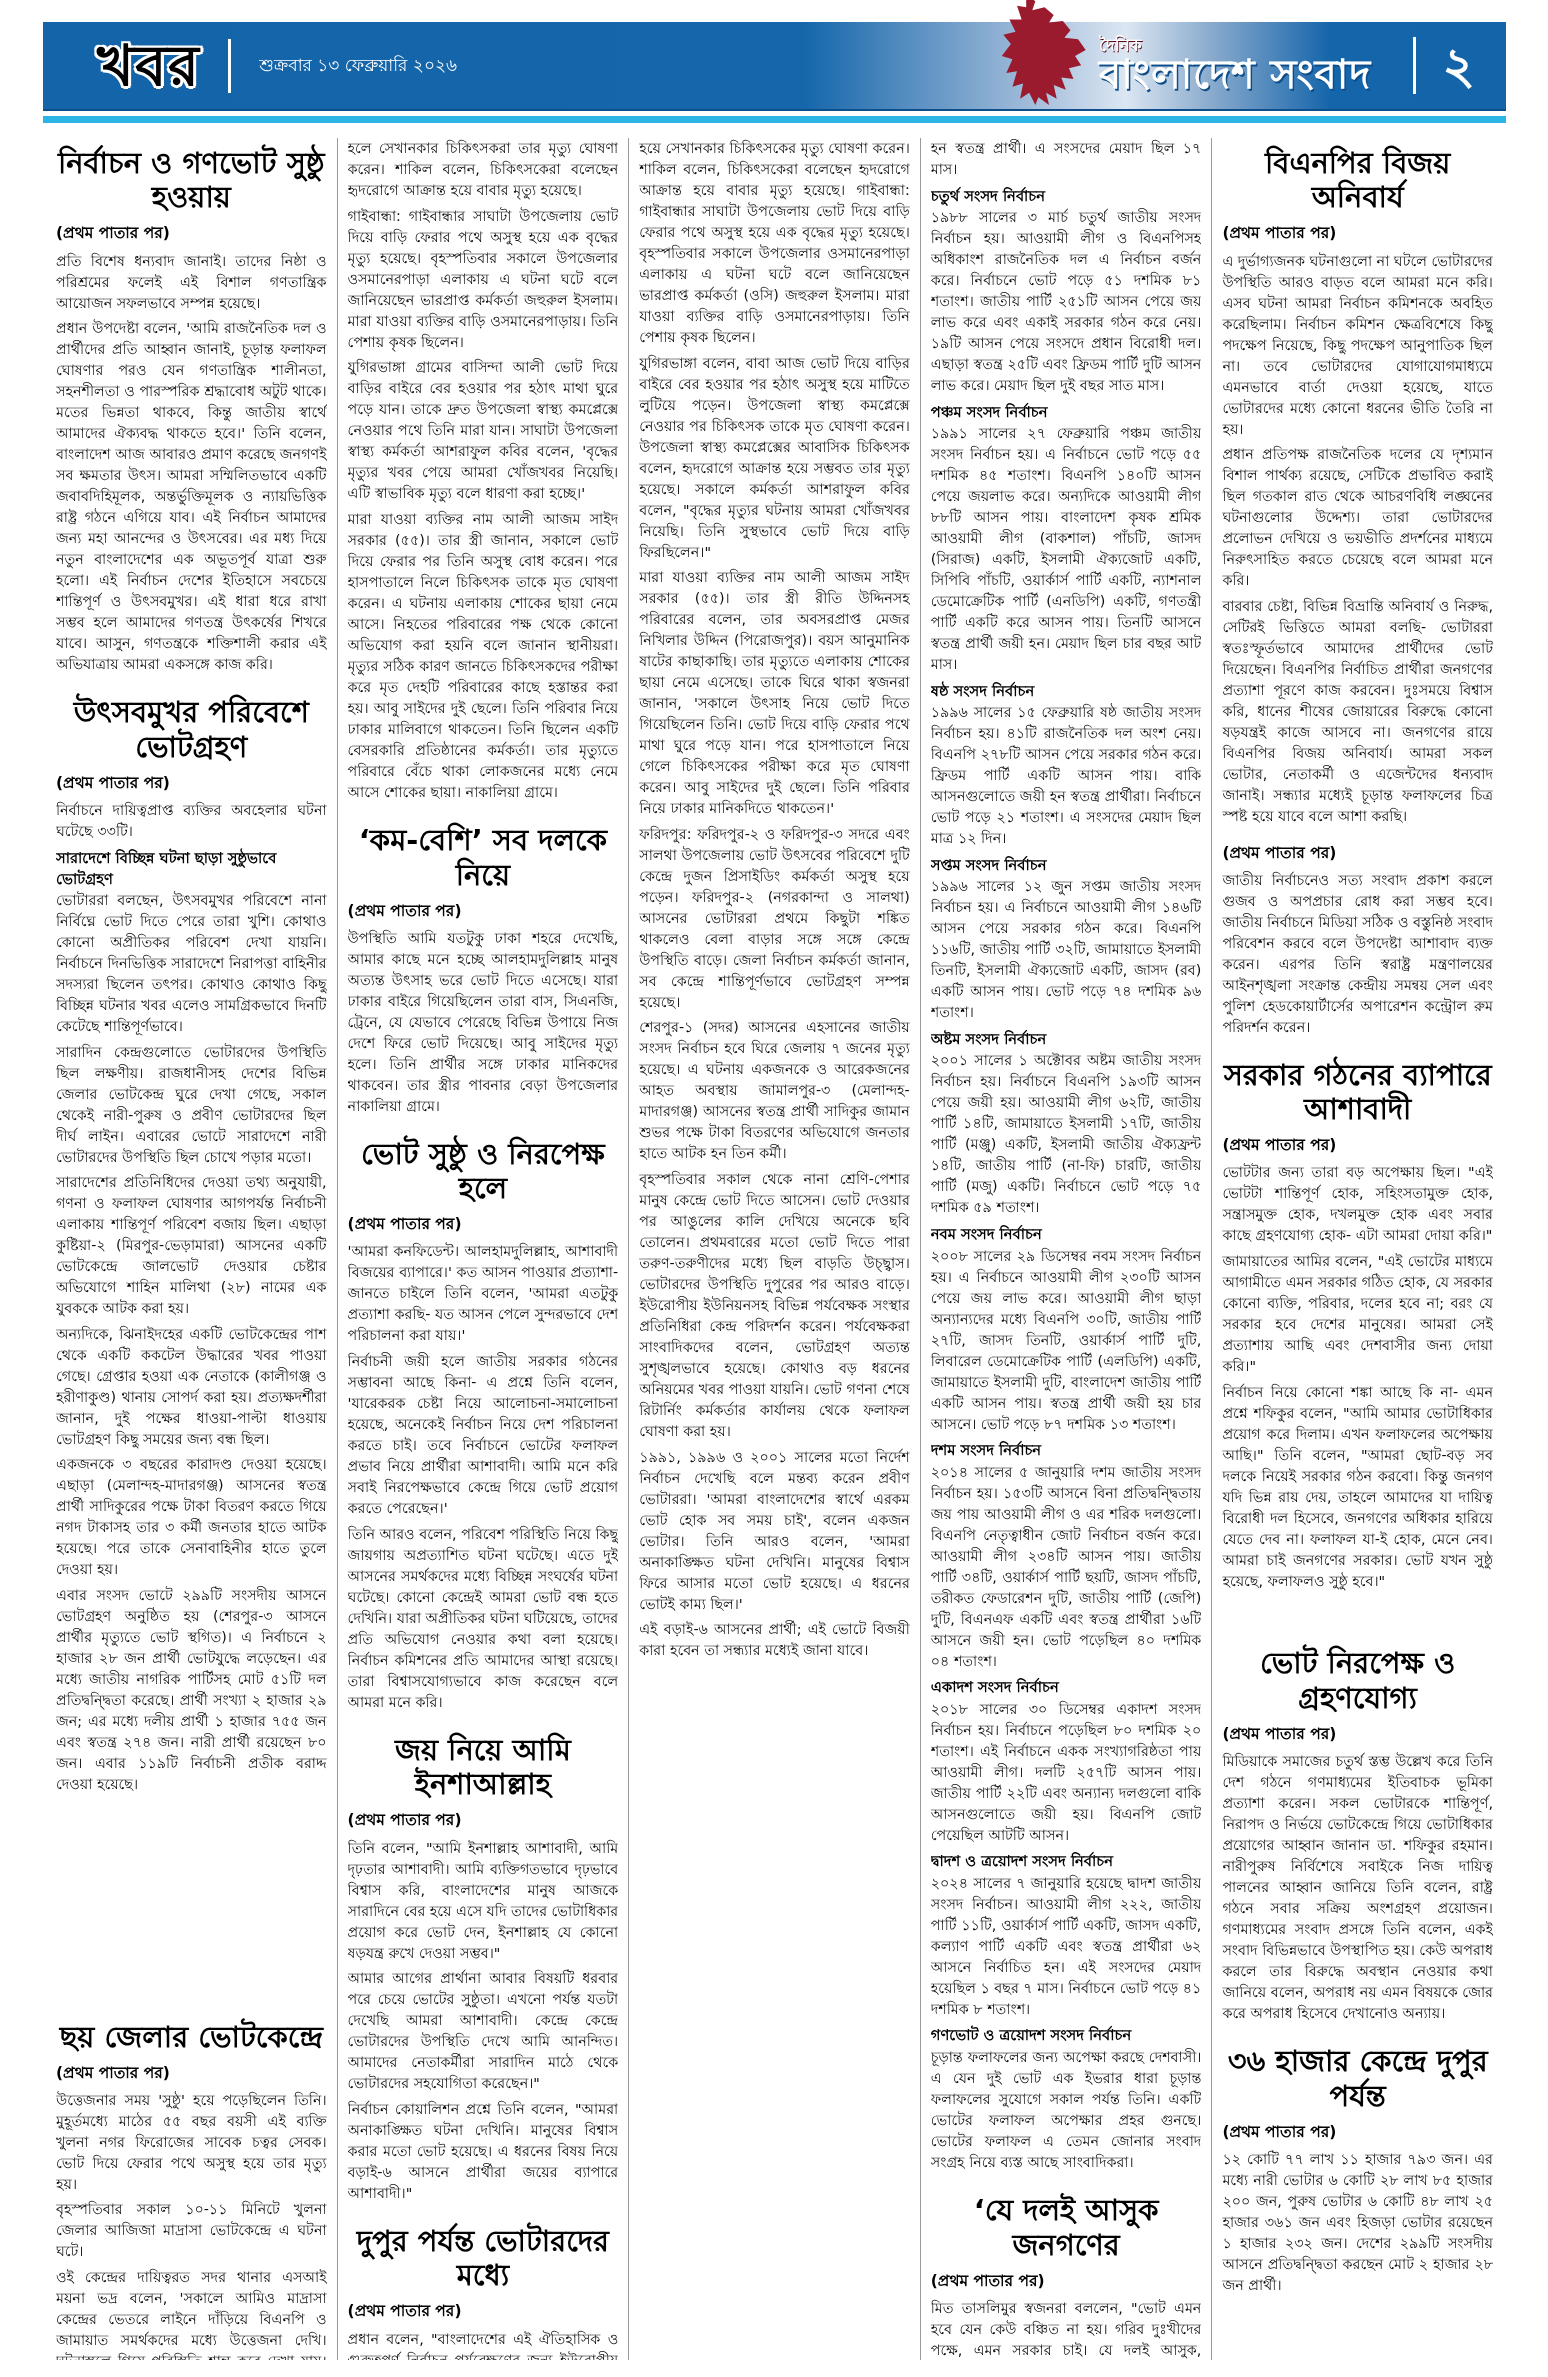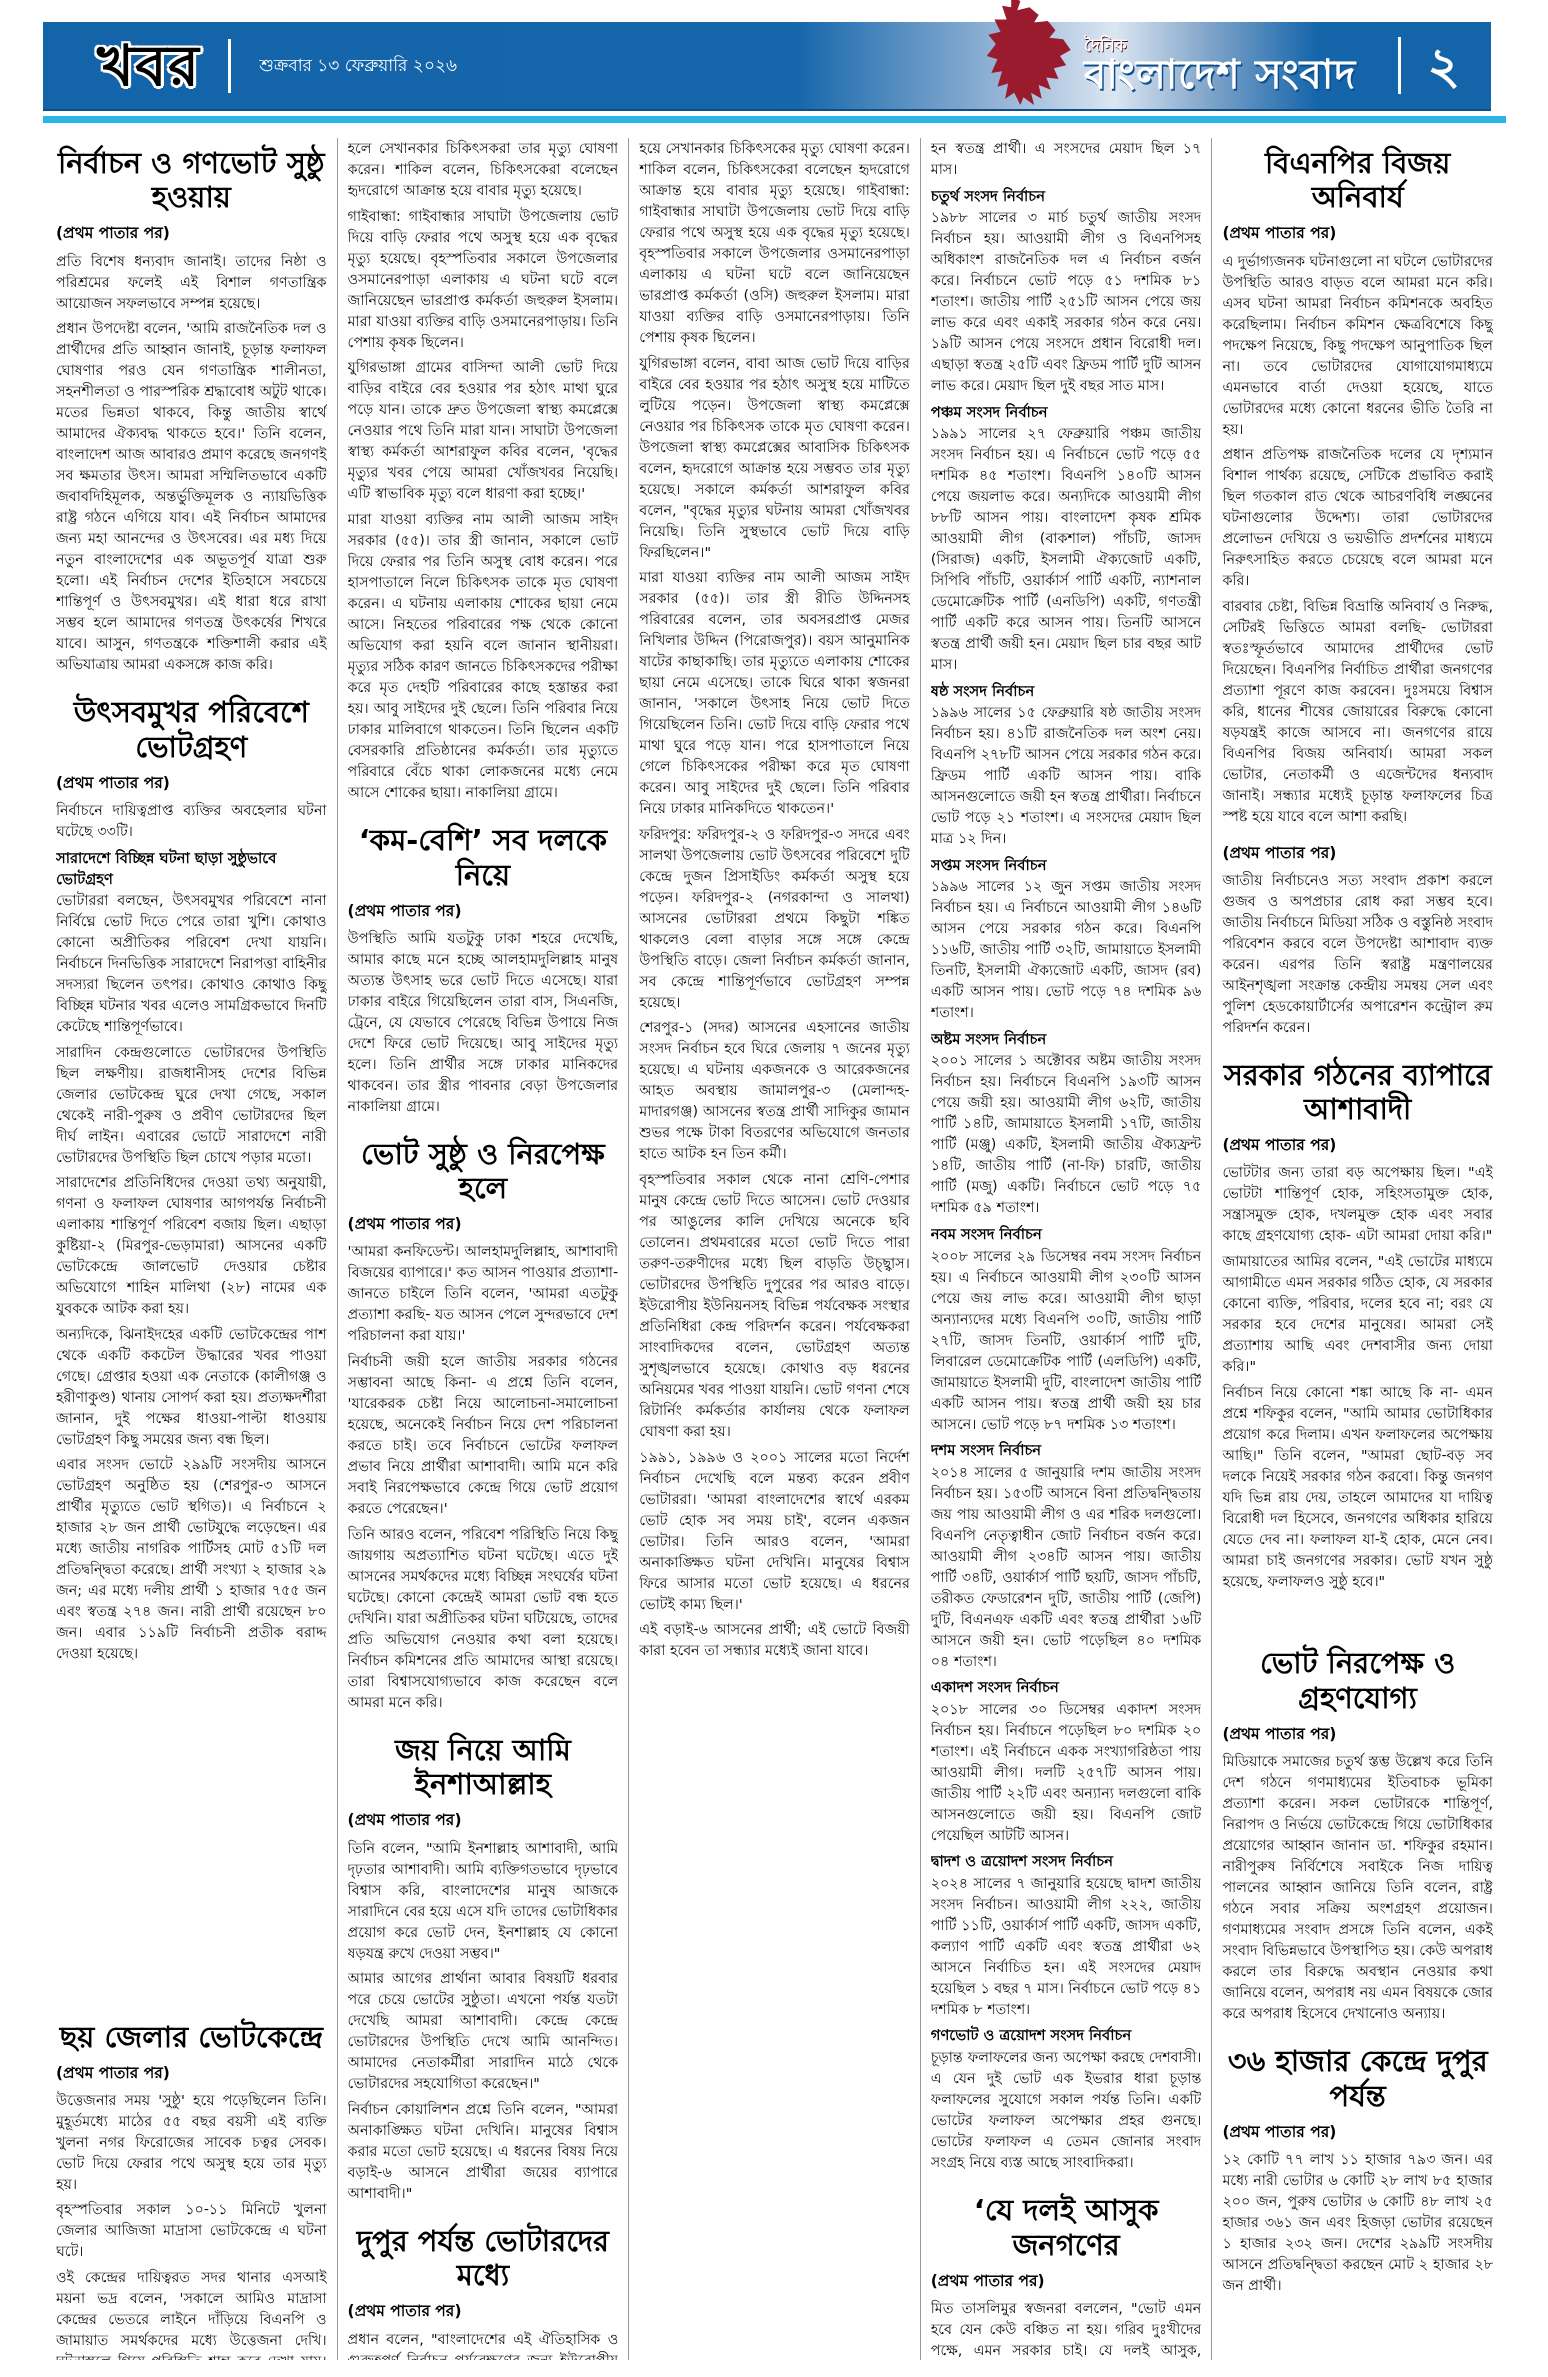--- a/index.html
+++ b/index.html
@@ -3,21 +3,21 @@
 <meta charset="utf-8">
 <style>
   html,body{margin:0;padding:0;background:#e8e8e8;}
   .sheet{
     position:relative;width:1549px;height:2377px;background:#ffffff;
     font-family:"DejaVu Sans","Liberation Sans",sans-serif;color:#111;
     overflow:hidden;
   }
   
   .masthead-bar{
-    position:absolute;left:43px;right:58px;top:22px;height:87px;
+    position:absolute;left:43px;right:43px;top:22px;height:87px;
     background:linear-gradient(90deg,#1464a9 0%,#1566ab 52%,#9db9d8 67%,#dbe6f2 74%,#87a9cc 80%,#1565aa 88%,#1464a9 100%);
     border-bottom:2.3px solid #0c4d8a;
     display:flex;align-items:center;
   }
   .section-title{
     font-size:56px;font-weight:bold;color:#000;line-height:1;
     margin-left:54px;letter-spacing:1.5px;
     text-shadow:-2.3px -2.3px 0 #fff,2.3px -2.3px 0 #fff,-2.3px 2.3px 0 #fff,2.3px 2.3px 0 #fff,0 3.1px 0 #fff,3.1px 0 0 #fff;
   }
   .v-div{width:3.1px;height:54px;background:#fff;margin:0 28px;}
@@ -89,20 +89,21 @@
         </article>
         <article style="min-height: 1317px;">
           <h2 class="article-headline">উৎসবমুখর পরিবেশে ভোটগ্রহণ</h2>
           <div class="continued">(প্রথম পাতার পর)</div>
           <p class="body-text">নির্বাচনে দায়িত্বপ্রাপ্ত ব্যক্তির অবহেলার ঘটনা ঘটেছে ৩৩টি।</p>
           <div class="subhead">সারাদেশে বিচ্ছিন্ন ঘটনা ছাড়া সুষ্ঠুভাবে ভোটগ্রহণ</div>
           <p class="body-text">ভোটাররা বলছেন, উৎসবমুখর পরিবেশে নানা নির্বিঘ্নে ভোট দিতে পেরে তারা খুশি। কোথাও কোনো অপ্রীতিকর পরিবেশ দেখা যায়নি। নির্বাচনে দিনভিত্তিক সারাদেশে নিরাপত্তা বাহিনীর সদস্যরা ছিলেন তৎপর। কোথাও কোথাও কিছু বিচ্ছিন্ন ঘটনার খবর এলেও সামগ্রিকভাবে দিনটি কেটেছে শান্তিপূর্ণভাবে।</p>
           <p class="body-text">সারাদিন কেন্দ্রগুলোতে ভোটারদের উপস্থিতি ছিল লক্ষণীয়। রাজধানীসহ দেশের বিভিন্ন জেলার ভোটকেন্দ্র ঘুরে দেখা গেছে, সকাল থেকেই নারী-পুরুষ ও প্রবীণ ভোটারদের ছিল দীর্ঘ লাইন। এবারের ভোটে সারাদেশে নারী ভোটারদের উপস্থিতি ছিল চোখে পড়ার মতো।</p>
           <p class="body-text">সারাদেশের প্রতিনিধিদের দেওয়া তথ্য অনুযায়ী, গণনা ও ফলাফল ঘোষণার আগপর্যন্ত নির্বাচনী এলাকায় শান্তিপূর্ণ পরিবেশ বজায় ছিল। এছাড়া কুষ্টিয়া-২ (মিরপুর-ভেড়ামারা) আসনের একটি ভোটকেন্দ্রে জালভোট দেওয়ার চেষ্টার অভিযোগে শাহিন মালিথা (২৮) নামের এক যুবককে আটক করা হয়।</p>
           <p class="body-text">অন্যদিকে, ঝিনাইদহের একটি ভোটকেন্দ্রের পাশ থেকে একটি ককটেল উদ্ধারের খবর পাওয়া গেছে। গ্রেপ্তার হওয়া এক নেতাকে (কালীগঞ্জ ও হরীণাকুণ্ড) থানায় সোপর্দ করা হয়। প্রত্যক্ষদর্শীরা জানান, দুই পক্ষের ধাওয়া-পাল্টা ধাওয়ায় ভোটগ্রহণ কিছু সময়ের জন্য বন্ধ ছিল।</p>
+          <p class="body-text">একজনকে ৩ বছরের কারাদণ্ড দেওয়া হয়েছে। এছাড়া (মেলান্দহ-মাদারগঞ্জ) আসনের স্বতন্ত্র প্রার্থী সাদিকুরের পক্ষে টাকা বিতরণ করতে গিয়ে নগদ টাকাসহ তার ৩ কর্মী জনতার হাতে আটক হয়েছে। পরে তাকে সেনাবাহিনীর হাতে তুলে দেওয়া হয়।</p>
           <p class="body-text">এবার সংসদ ভোটে ২৯৯টি সংসদীয় আসনে ভোটগ্রহণ অনুষ্ঠিত হয় (শেরপুর-৩ আসনে প্রার্থীর মৃত্যুতে ভোট স্থগিত)। এ নির্বাচনে ২ হাজার ২৮ জন প্রার্থী ভোটযুদ্ধে লড়েছেন। এর মধ্যে জাতীয় নাগরিক পার্টিসহ মোট ৫১টি দল প্রতিদ্বন্দ্বিতা করেছে। প্রার্থী সংখ্যা ২ হাজার ২৯ জন; এর মধ্যে দলীয় প্রার্থী ১ হাজার ৭৫৫ জন এবং স্বতন্ত্র ২৭৪ জন। নারী প্রার্থী রয়েছেন ৮০ জন। এবার ১১৯টি নির্বাচনী প্রতীক বরাদ্দ দেওয়া হয়েছে।</p>
         </article>
         <article>
           <h2 class="article-headline">ছয় জেলার ভোটকেন্দ্রে</h2>
           <div class="continued">(প্রথম পাতার পর)</div>
           <p class="body-text">উত্তেজনার সময় 'সুষ্ঠু' হয়ে পড়েছিলেন তিনি। মুহূর্তমধ্যে মাঠের ৫৫ বছর বয়সী এই ব্যক্তি খুলনা নগর ফিরোজের সাবেক চত্বর সেবক। ভোট দিয়ে ফেরার পথে অসুস্থ হয়ে তার মৃত্যু হয়।</p>
           <p class="body-text">বৃহস্পতিবার সকাল ১০-১১ মিনিটে খুলনা জেলার আজিজা মাদ্রাসা ভোটকেন্দ্রে এ ঘটনা ঘটে।</p>
           <p class="body-text">ওই কেন্দ্রের দায়িত্বরত সদর থানার এসআই ময়না ভদ্র বলেন, 'সকালে আমিও মাদ্রাসা কেন্দ্রের ভেতরে লাইনে দাঁড়িয়ে বিএনপি ও জামায়াত সমর্থকদের মধ্যে উত্তেজনা দেখি। ঘটনাস্থলে গিয়ে পরিস্থিতি শান্ত করে দেখা যায়। এখানে বাড়াবাড়ি বা হাতাহাতির কোনো ঘটনা ঘটেনি।'</p>
         </article>
       </div>

